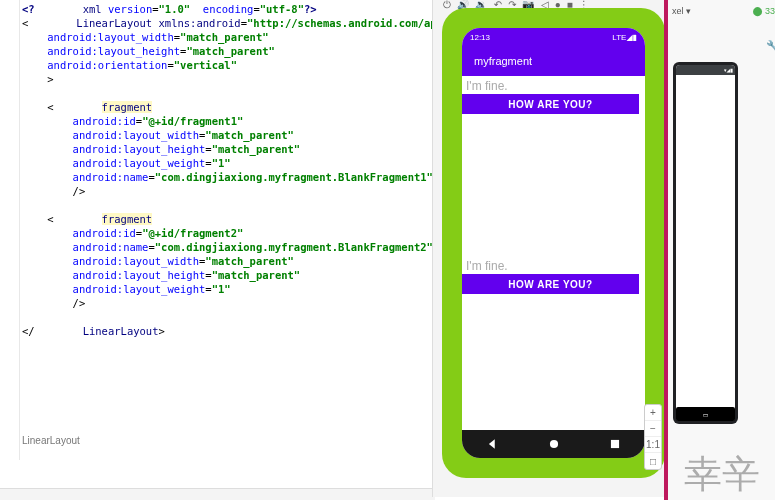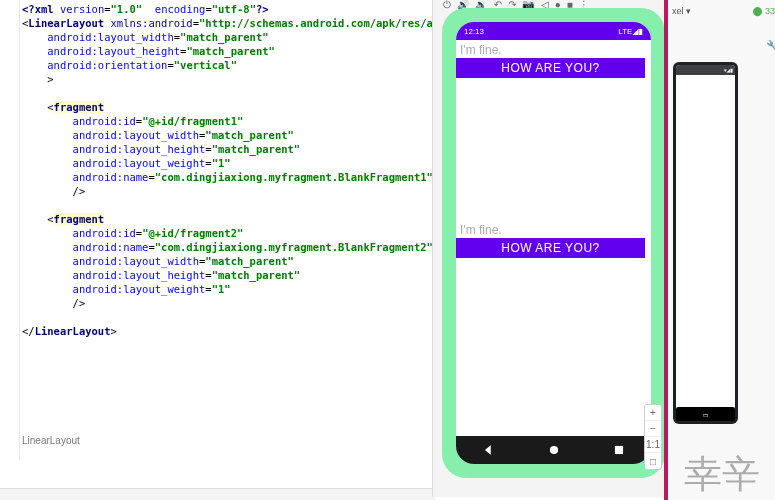--- a/index.html
+++ b/index.html
@@ -1,38 +1,38 @@
 <!DOCTYPE html>
 <html><head>
 <meta charset="utf-8">
 <style>
 * { margin: 0; padding: 0; box-sizing: border-box; }
 body { font-family: 'Segoe UI', Arial, sans-serif; font-size: 11px; background: #fff; width: 775px; height: 500px; overflow: hidden; position: relative; }
 .editor-area { position: absolute; top: 0; left: 0; width: 435px; height: 460px; background: #fff; }
 .gutter { position: absolute; left: 0; top: 0; width: 20px; height: 100%; background: #fff; border-right: 1px solid #e8e8e8; }
 .code-content { position: absolute; left: 22px; top: 2px; font-family: 'Consolas', 'Monaco', monospace; font-size: 10.5px; line-height: 14px; white-space: pre; }
-.t-tag { color: #000080; font-weight: bold; }
+.t-tag { color: #000080; font-weight: normal; margin-left: 48px; }
 .t-attr { color: #0000ff; }
 .t-ns { color: #000080; }
 .t-val { color: #008000; font-weight: bold; }
 .t-xml { color: #000080; font-weight: bold; }
 .t-punct { color: #000; }
 .hl { background: #fff9c4; }
 .breadcrumb { position: absolute; bottom: 14px; left: 22px; font-size: 10px; color: #777; }
 .emulator { position: absolute; left: 432px; top: 0; width: 240px; height: 497px; background: #f4f4f4; border-left: 1px solid #ddd; }
 .emu-toolbar { position: absolute; top: -1px; left: 10px; display: flex; gap: 6px; color: #666; }
 .emu-toolbar span { font-size: 10px; cursor: pointer; }
-.phone-frame { position: absolute; left: 9px; top: 8px; width: 223px; height: 470px; background: #86efac; border-radius: 24px; padding: 14px; }
+.phone-frame { position: absolute; left: 9px; top: 8px; width: 223px; height: 470px; background: #84cc16; border-radius: 24px; padding: 20px; }
 .phone-screen { width: 100%; height: 100%; background: #fff; border-radius: 18px; overflow: hidden; position: relative; }
 .status-bar { height: 18px; background: #6200ee; display: flex; align-items: center; justify-content: space-between; padding: 0 8px; color: #fff; font-size: 8px; }
 .status-icons { display: flex; gap: 0; align-items: center; }
 .app-bar { height: 30px; background: #6200ee; color: #fff; display: flex; align-items: center; padding: 0 12px; font-size: 11px; font-weight: 500; }
 .frag-area { height: 180px; position: relative; }
 .frag-text { position: absolute; top: 3px; left: 4px; font-size: 12px; color: #aaa; }
-.purple-btn { position: absolute; top: 18px; left: 0; right: 6px; height: 20px; background: #6200ee; color: #fff; display: flex; align-items: center; justify-content: center; font-size: 12px; font-weight: 400; letter-spacing: 0.5px; }
+.purple-btn { position: absolute; top: 18px; left: 0; right: 6px; height: 20px; background: #6200ee; color: #fff; display: flex; align-items: center; justify-content: center; font-size: 10px; font-weight: 700; letter-spacing: 0.5px; }
 .nav-bar { position: absolute; bottom: 0; left: 0; right: 0; height: 28px; background: #1a1a1a; display: flex; align-items: center; justify-content: space-around; }
 .nav-btn { width: 14px; height: 14px; fill: #fff; }
 .preview-pane { position: absolute; left: 664px; top: 0; width: 122px; height: 500px; background: #f8f8f8; border-left: 4px solid #be185d; }
 .preview-toolbar { height: 22px; display: flex; align-items: center; gap: 4px; padding: 0 4px; font-size: 9px; color: #555; }
 .preview-right { position: absolute; right: 4px; display: flex; gap: 3px; align-items: flex-start; }
 .mini-phone { position: absolute; top: 62px; left: 5px; width: 65px; height: 362px; background: #202124; border-radius: 6px; padding: 3px; }
 .mini-screen { width: 100%; height: 100%; background: #fff; border-radius: 4px; overflow: hidden; }
 .mini-header { height: 10px; background: #3c4043; display: flex; justify-content: flex-end; align-items: center; padding-right: 2px; gap: 1px; }
 .mini-nav { position: absolute; bottom: 3px; left: 3px; right: 3px; height: 14px; background: #000; border-radius: 2px; display: flex; align-items: center; justify-content: center; }
 .zoom-controls { position: absolute; top: 404px; left: 644px; width: 18px; background: #fff; border: 1px solid #ccc; border-radius: 3px; display: flex; flex-direction: column; }
@@ -97,20 +97,23 @@
   <div class="phone-frame">
     <div class="phone-screen">
       <div class="status-bar">
         <span>12:13</span>
         <div class="status-icons">
           <span>LTE</span>
           <span>◢</span>
           <span>▮</span>
         </div>
       </div>
+      <div class="app-bar">
+        <span>myfragment</span>
+      </div>
       <div class="frag-area">
         <div class="frag-text">I'm fine.</div>
         <div class="purple-btn">HOW ARE YOU?</div>
       </div>
       <div class="frag-area">
         <div class="frag-text">I'm fine.</div>
         <div class="purple-btn">HOW ARE YOU?</div>
       </div>
       <div class="nav-bar">
         <svg class="nav-btn" viewBox="0 0 24 24">

